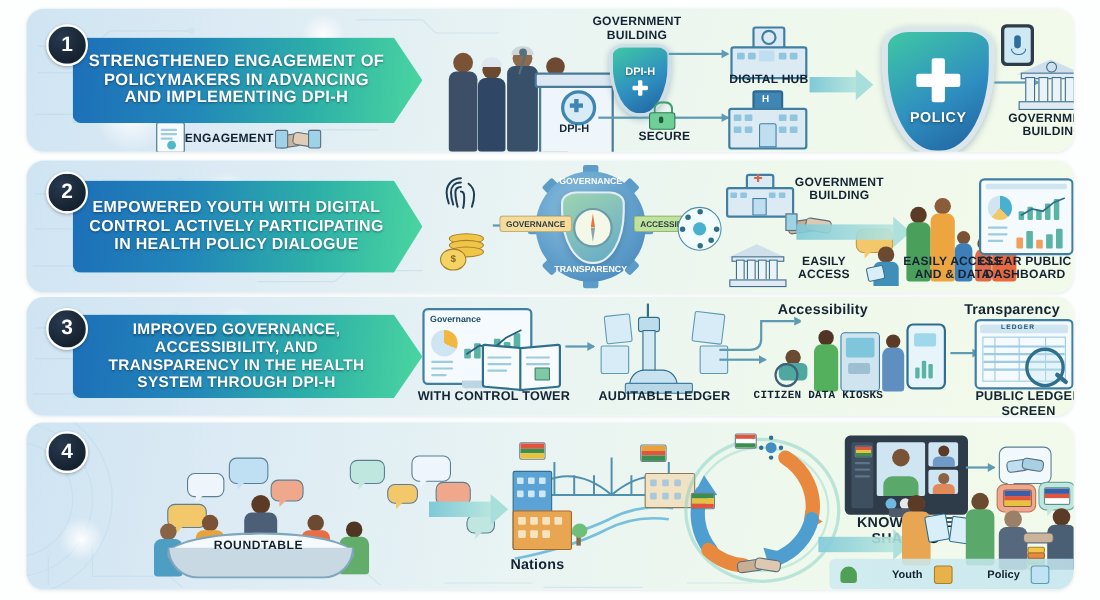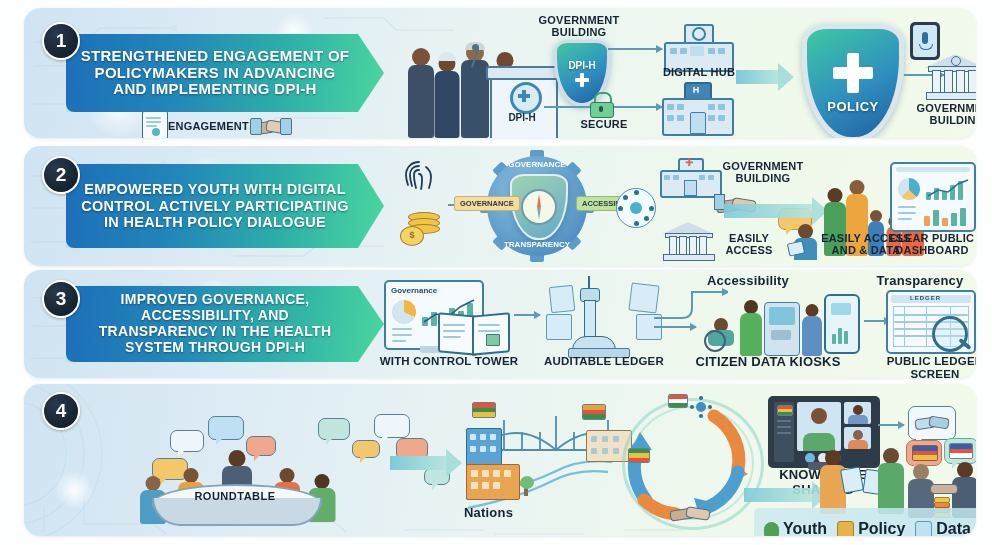--- a/index.html
+++ b/index.html
@@ -110,21 +110,21 @@
     display:flex;align-items:center;justify-content:center;
     box-shadow:0 0 14px rgba(110,210,200,.7);}
   .corb span{color:#ffffff;font-weight:bold;font-size:12.5px;text-align:center;line-height:1.15;
     text-shadow:0 1px 2px rgba(10,40,70,.6);}
 
   
   .legend{position:absolute;display:flex;align-items:center;gap:10px;
      background:linear-gradient(90deg,rgba(205,234,240,.85),rgba(190,228,238,.85));
      border-radius:5px;padding:3px 10px;}
   .legend .li{display:flex;align-items:center;gap:4px;}
-  .legend .li span.t{font-size:16px;font-weight:bold;color:#13222f;}
+  .legend .li span.t{font-size:10px;font-weight:bold;color:#13222f;margin-left:28px;}
   .lic{width:15px;height:15px;border-radius:3px;display:inline-block;}
 
   
   .flag{position:absolute;border:1px solid #6b7f8c;border-radius:2px;overflow:hidden;display:flex;flex-direction:column;}
   .flag i{display:block;flex:1;}
 </style>
 </head>
 <body>
 
 <div class="canvas">
@@ -539,21 +539,21 @@
         <div class="head" style="top:0;width:13px;height:13px;background:#5b3b26;"></div>
         <div class="body" style="top:12px;width:20px;height:40px;background:#5f8fc0;"></div>
       </div>
       <div style="position:absolute;left:120px;bottom:2px;width:32px;height:56px;background:#e7f4fa;border:2.4px solid #2f6f8c;border-radius:6px;">
         <div class="bar" style="left:6px;bottom:8px;width:4px;height:10px;"></div>
         <div class="bar" style="left:12px;bottom:8px;width:4px;height:16px;"></div>
         <div class="bar" style="left:18px;bottom:8px;width:4px;height:13px;"></div>
         <div style="position:absolute;left:5px;top:7px;width:20px;height:12px;background:#9ed8ea;border-radius:2px;"></div>
       </div>
     </div>
-    <div class="cap" style="left:664px;top:85px;width:160px;font-size:13px;">CITIZEN DATA KIOSKS</div>
+    <div class="cap" style="left:640px;top:85px;width:160px;font-size:10px;font-family:Liberation Mono, monospace;">CITIZEN DATA KIOSKS</div>
 
     <div class="arrow" style="left:840px;top:50px;width:26px;"></div>
 
     <div class="cap mixed" style="left:836px;top:4px;width:120px;">Transparency</div>
 
     <div class="screen" style="left:862px;top:20px;width:86px;height:60px;border-width:2.4px;">
       <div style="position:absolute;left:3px;top:3px;right:3px;height:8px;background:#cfe5f2;border-radius:2px;"></div>
       <div style="position:absolute;left:22px;top:3px;font-size:6px;font-weight:bold;color:#23536e;letter-spacing:1px;">LEDGER</div>
       <div style="position:absolute;left:5px;top:14px;right:5px;bottom:5px;border:1px solid #9ecbdf;">
         <div style="position:absolute;left:0;top:0;bottom:0;width:10px;border-right:1px solid #9ecbdf;"></div>

